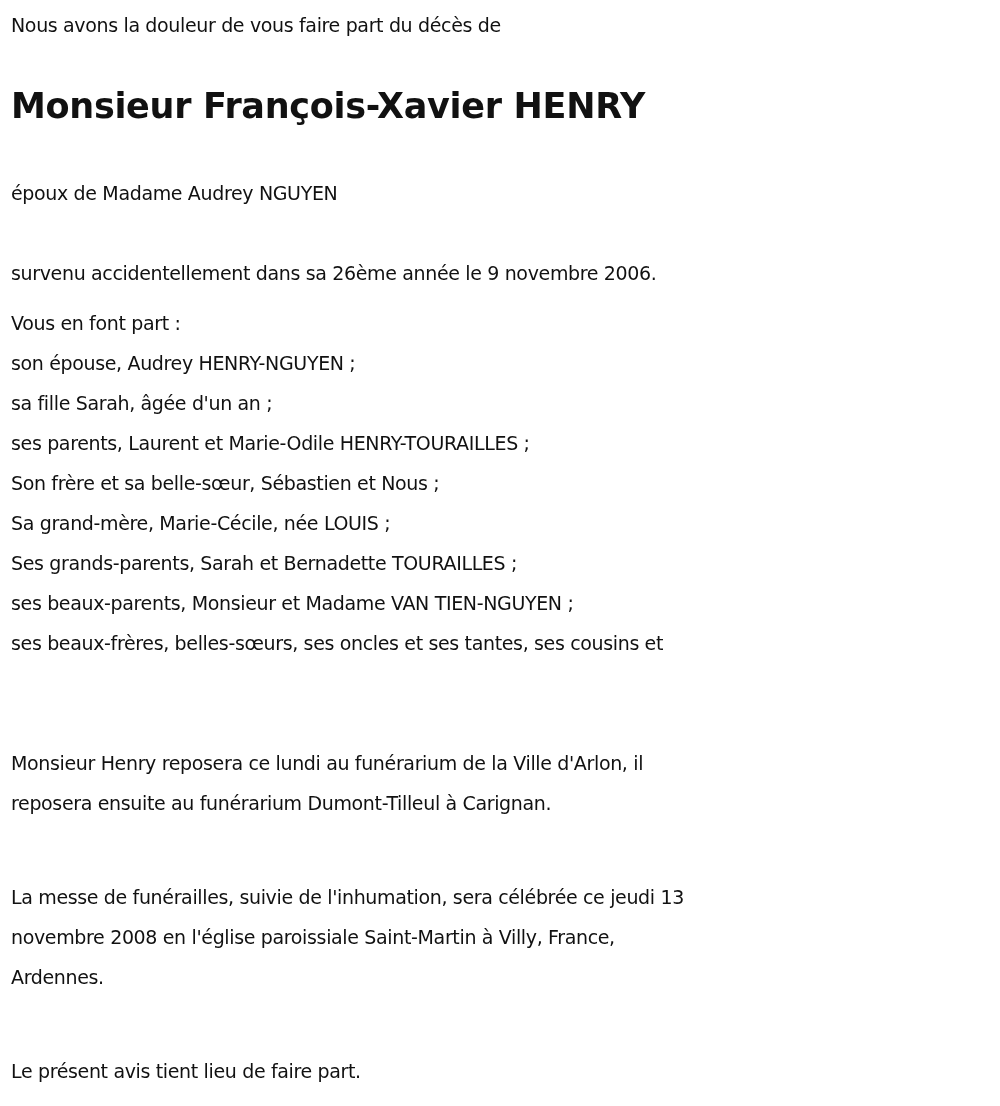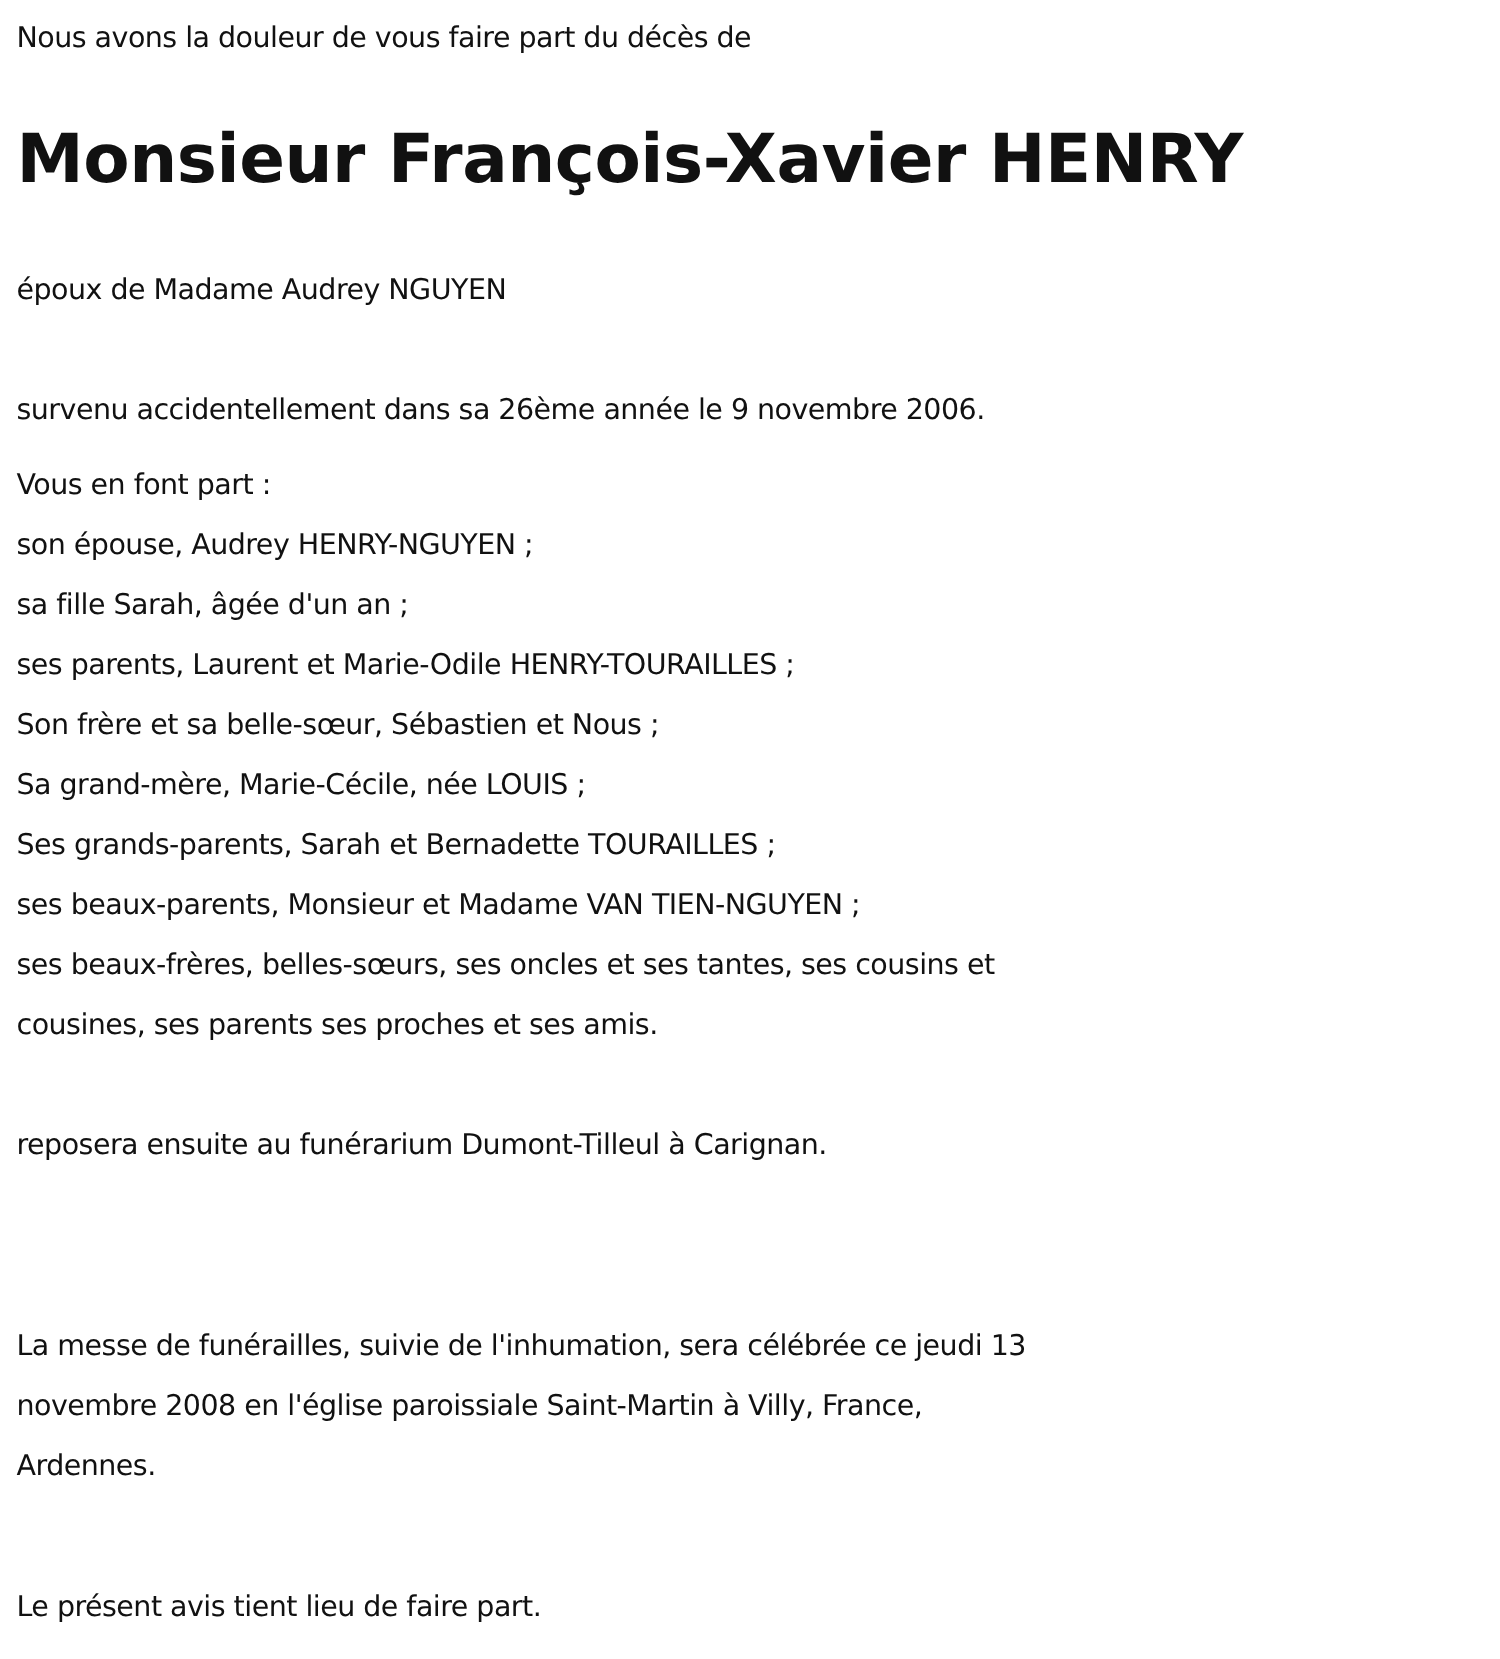--- a/index.html
+++ b/index.html
@@ -28,21 +28,21 @@
       white-space: nowrap;
       margin: 0;
     }
     .intro {
       position: absolute;
       top: 5px;
     }
     .title {
       position: absolute;
       top: 82px;
-      font-size: 45px;
+      font-size: 35px;
       font-weight: bold;
       letter-spacing: -0.3px;
       line-height: 48px;
       margin: 0;
       white-space: nowrap;
     }
     .spouse-line {
       position: absolute;
       top: 173px;
     }
@@ -80,24 +80,24 @@
   <div class="mourners">
     <p class="line">Vous en font part :</p>
     <p class="line">son épouse, Audrey HENRY-NGUYEN ;</p>
     <p class="line">sa fille Sarah, âgée d'un an ;</p>
     <p class="line">ses parents, Laurent et Marie-Odile HENRY-TOURAILLES ;</p>
     <p class="line">Son frère et sa belle-sœur, Sébastien et Nous ;</p>
     <p class="line">Sa grand-mère, Marie-Cécile, née LOUIS ;</p>
     <p class="line">Ses grands-parents, Sarah et Bernadette TOURAILLES ;</p>
     <p class="line">ses beaux-parents, Monsieur et Madame VAN TIEN-NGUYEN ;</p>
     <p class="line">ses beaux-frères, belles-sœurs, ses oncles et ses tantes, ses cousins et</p>
-    <p class="line">cousines, ses parents ses proches et ses amis.</p>
   </div>
 
   <div class="para p-rest">
+    <p class="line">Monsieur Henry reposera ce lundi au funérarium de la Ville d'Arlon, il</p>
     <p class="line">reposera ensuite au funérarium Dumont-Tilleul à Carignan.</p>
   </div>
 
   <div class="para p-mass">
     <p class="line">La messe de funérailles, suivie de l'inhumation, sera célébrée ce jeudi 13</p>
     <p class="line">novembre 2008 en l'église paroissiale Saint-Martin à Villy, France,</p>
     <p class="line">Ardennes.</p>
   </div>
 
   <div class="para p-condol">

